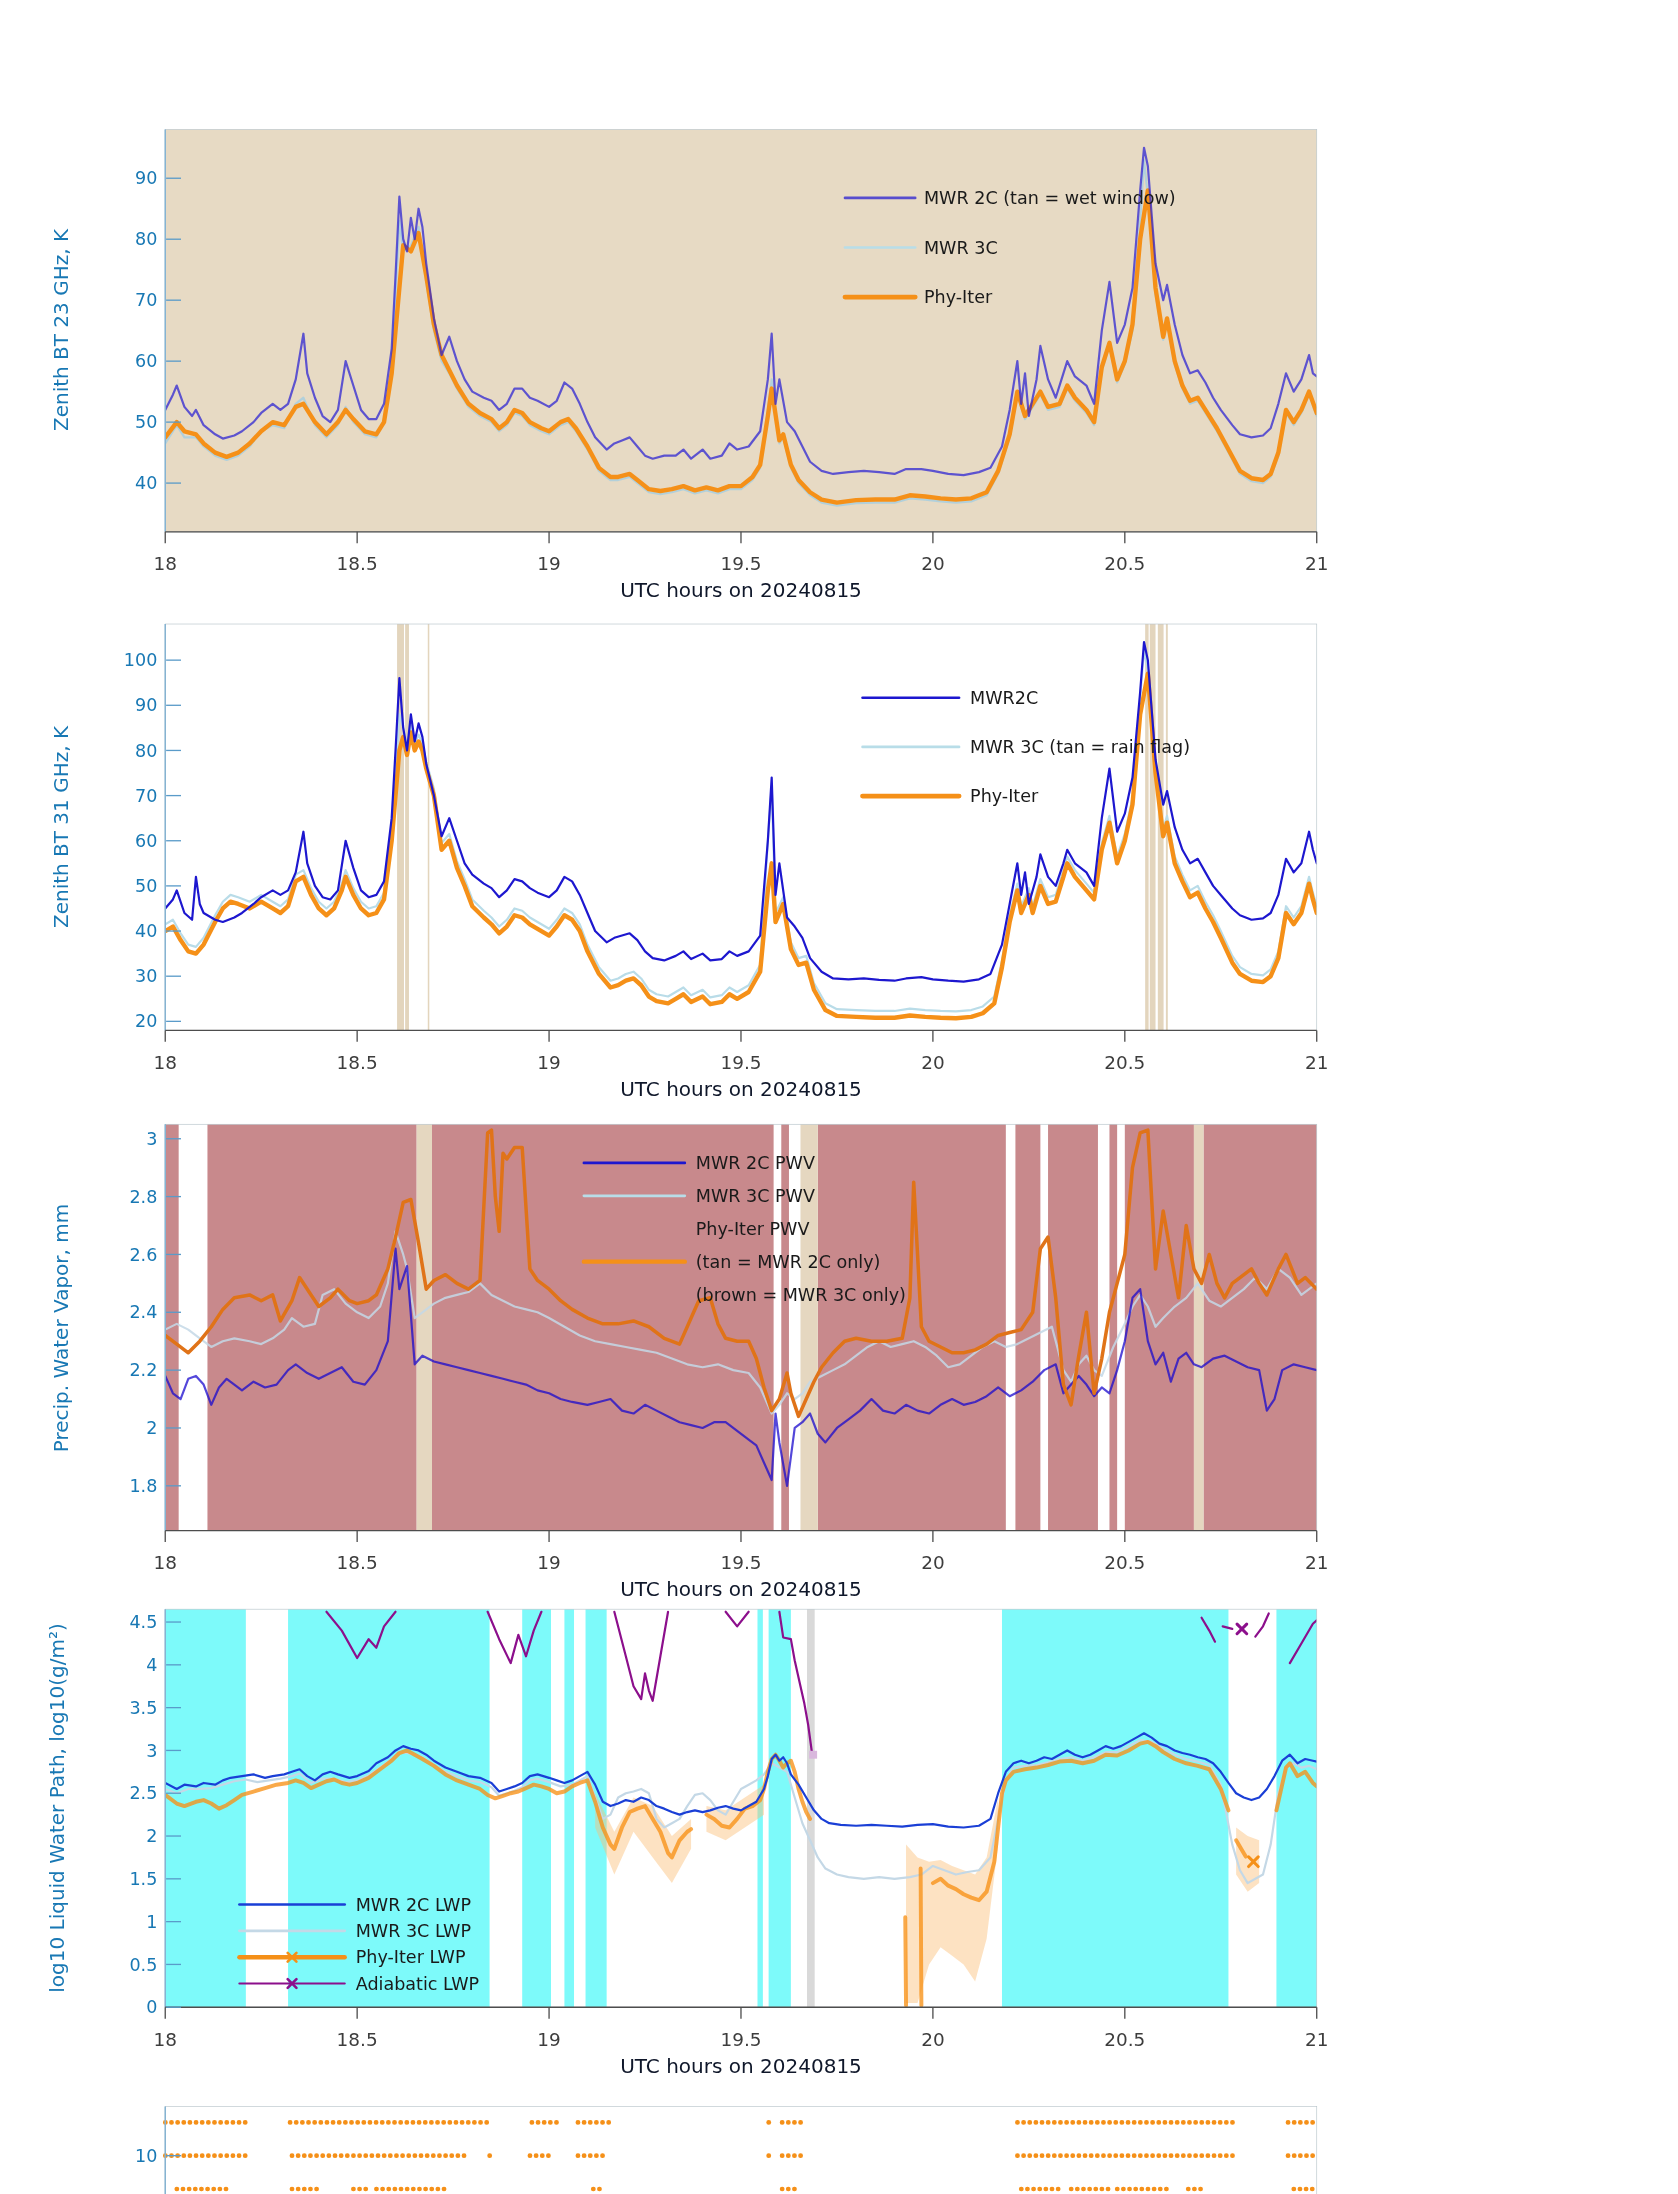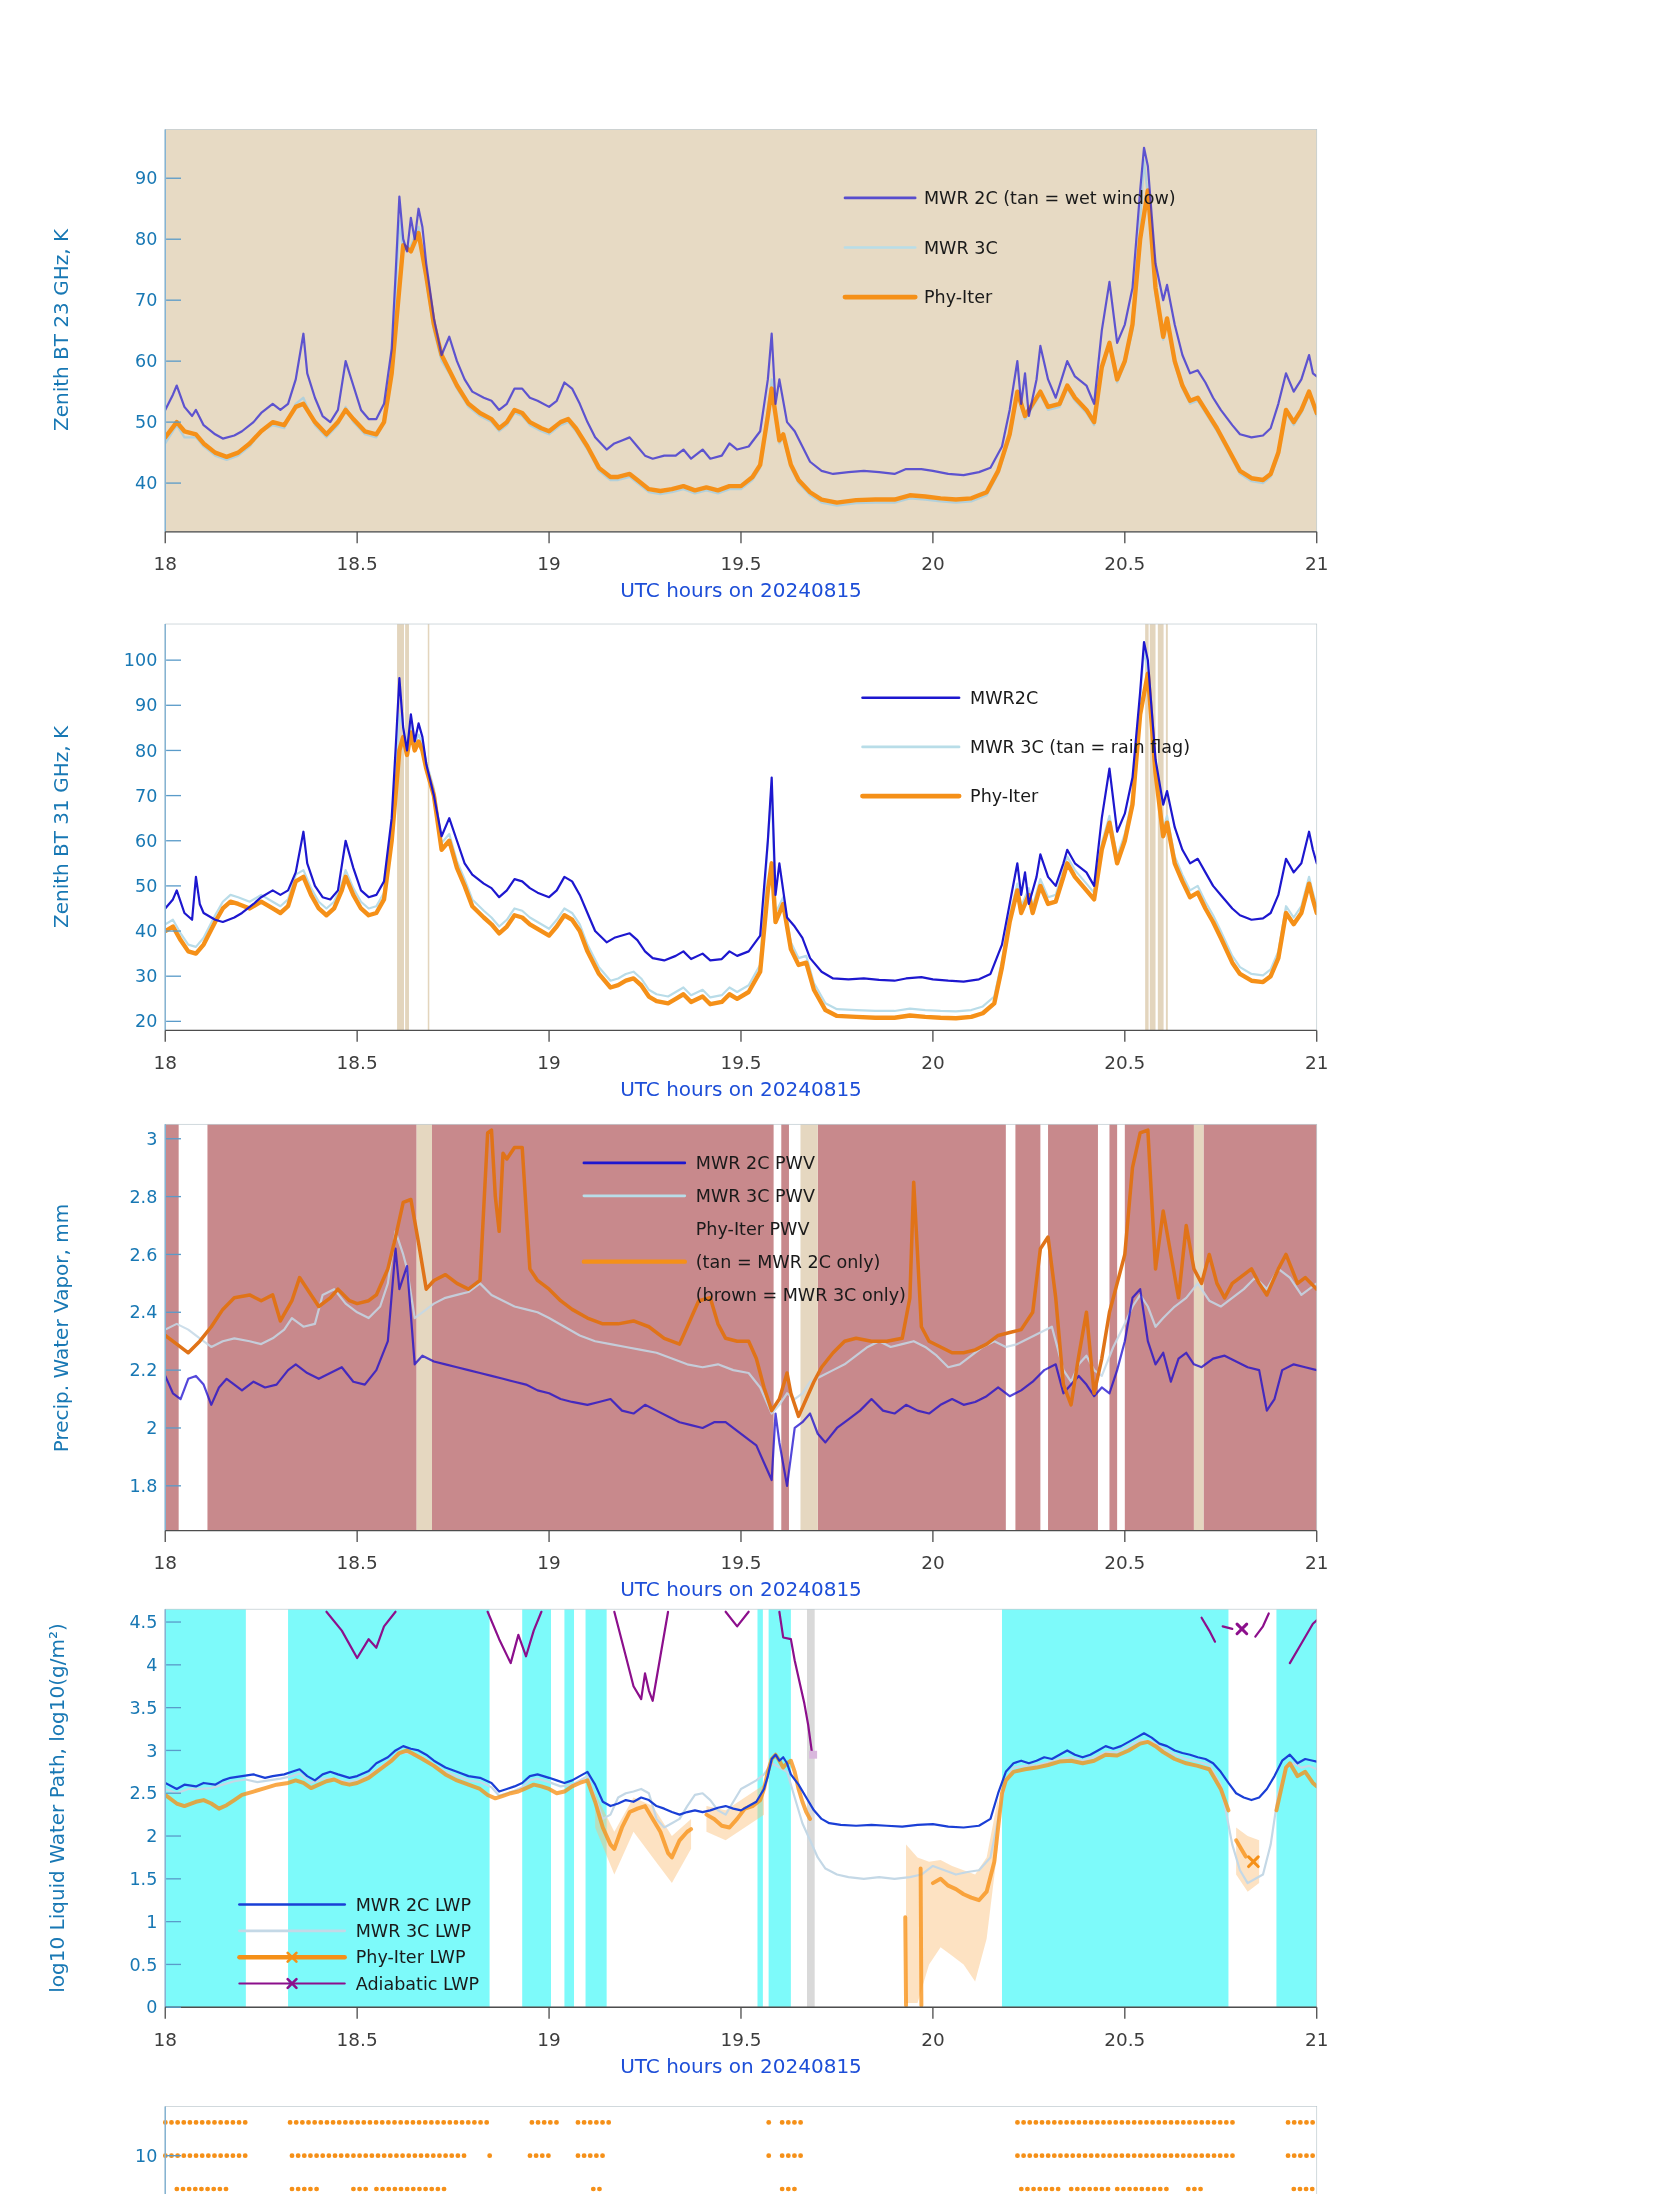--- a/index.html
+++ b/index.html
@@ -1,19 +1,19 @@
 <!DOCTYPE html>
 <html style="font-size:7px"><head>
 <meta charset="utf-8">
 <style>
   html,body{margin:0;padding:0;background:#ffffff;}
   #fig{position:relative;width:1679px;height:2633px;background:#ffffff;font-family:"DejaVu Sans",sans-serif;overflow:hidden;}
   svg{position:absolute;left:0;top:0;}
   .ylab{position:absolute;color:#1878b4;font-size:20px;white-space:nowrap;transform:translate(-50%,-50%) rotate(-90deg);}
-  .xlab{position:absolute;color:#1d4ed8;font-size:20px;white-space:nowrap;transform:translate(-50%,0);}
+  .xlab{position:absolute;color:#0f172a;font-size:20px;white-space:nowrap;transform:translate(-50%,0);}
 </style>
 </head>
 <body>
 
 <div id="fig">
   <svg id="plot-svg" width="1679" height="2633" viewBox="0 0 3825 6000">
       <g>
         <clipPath id="clip-bt23">
           <rect x="376" y="295" width="2624" height="917"></rect>
         </clipPath>

